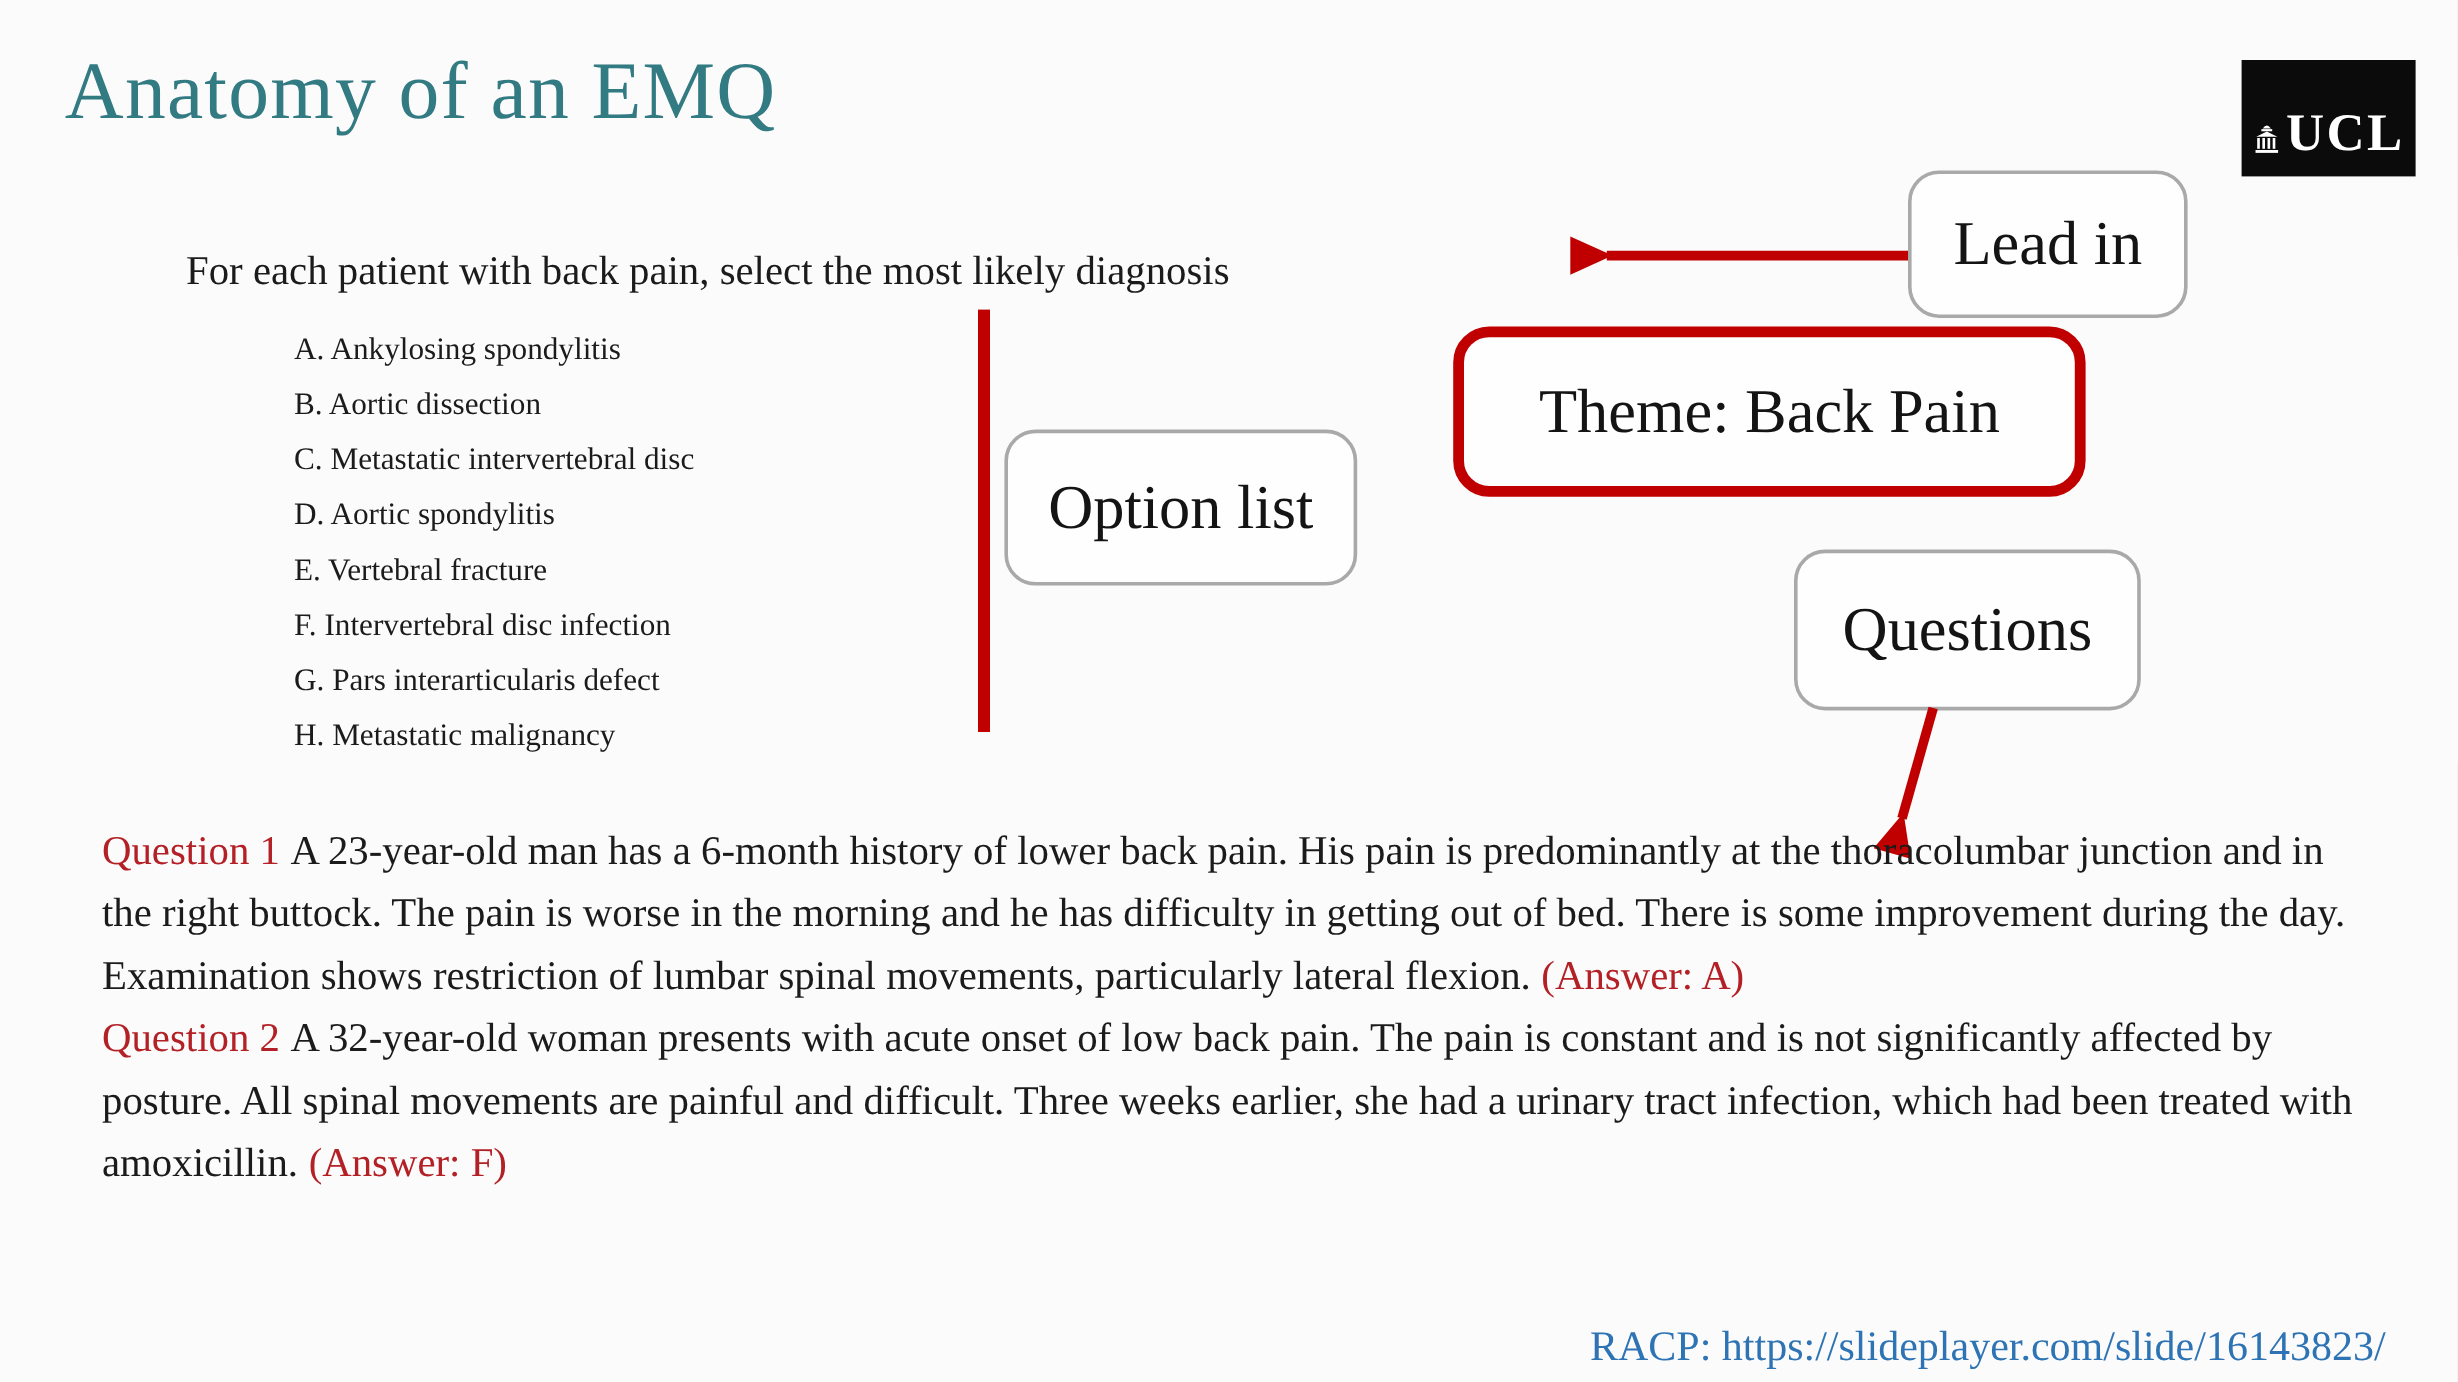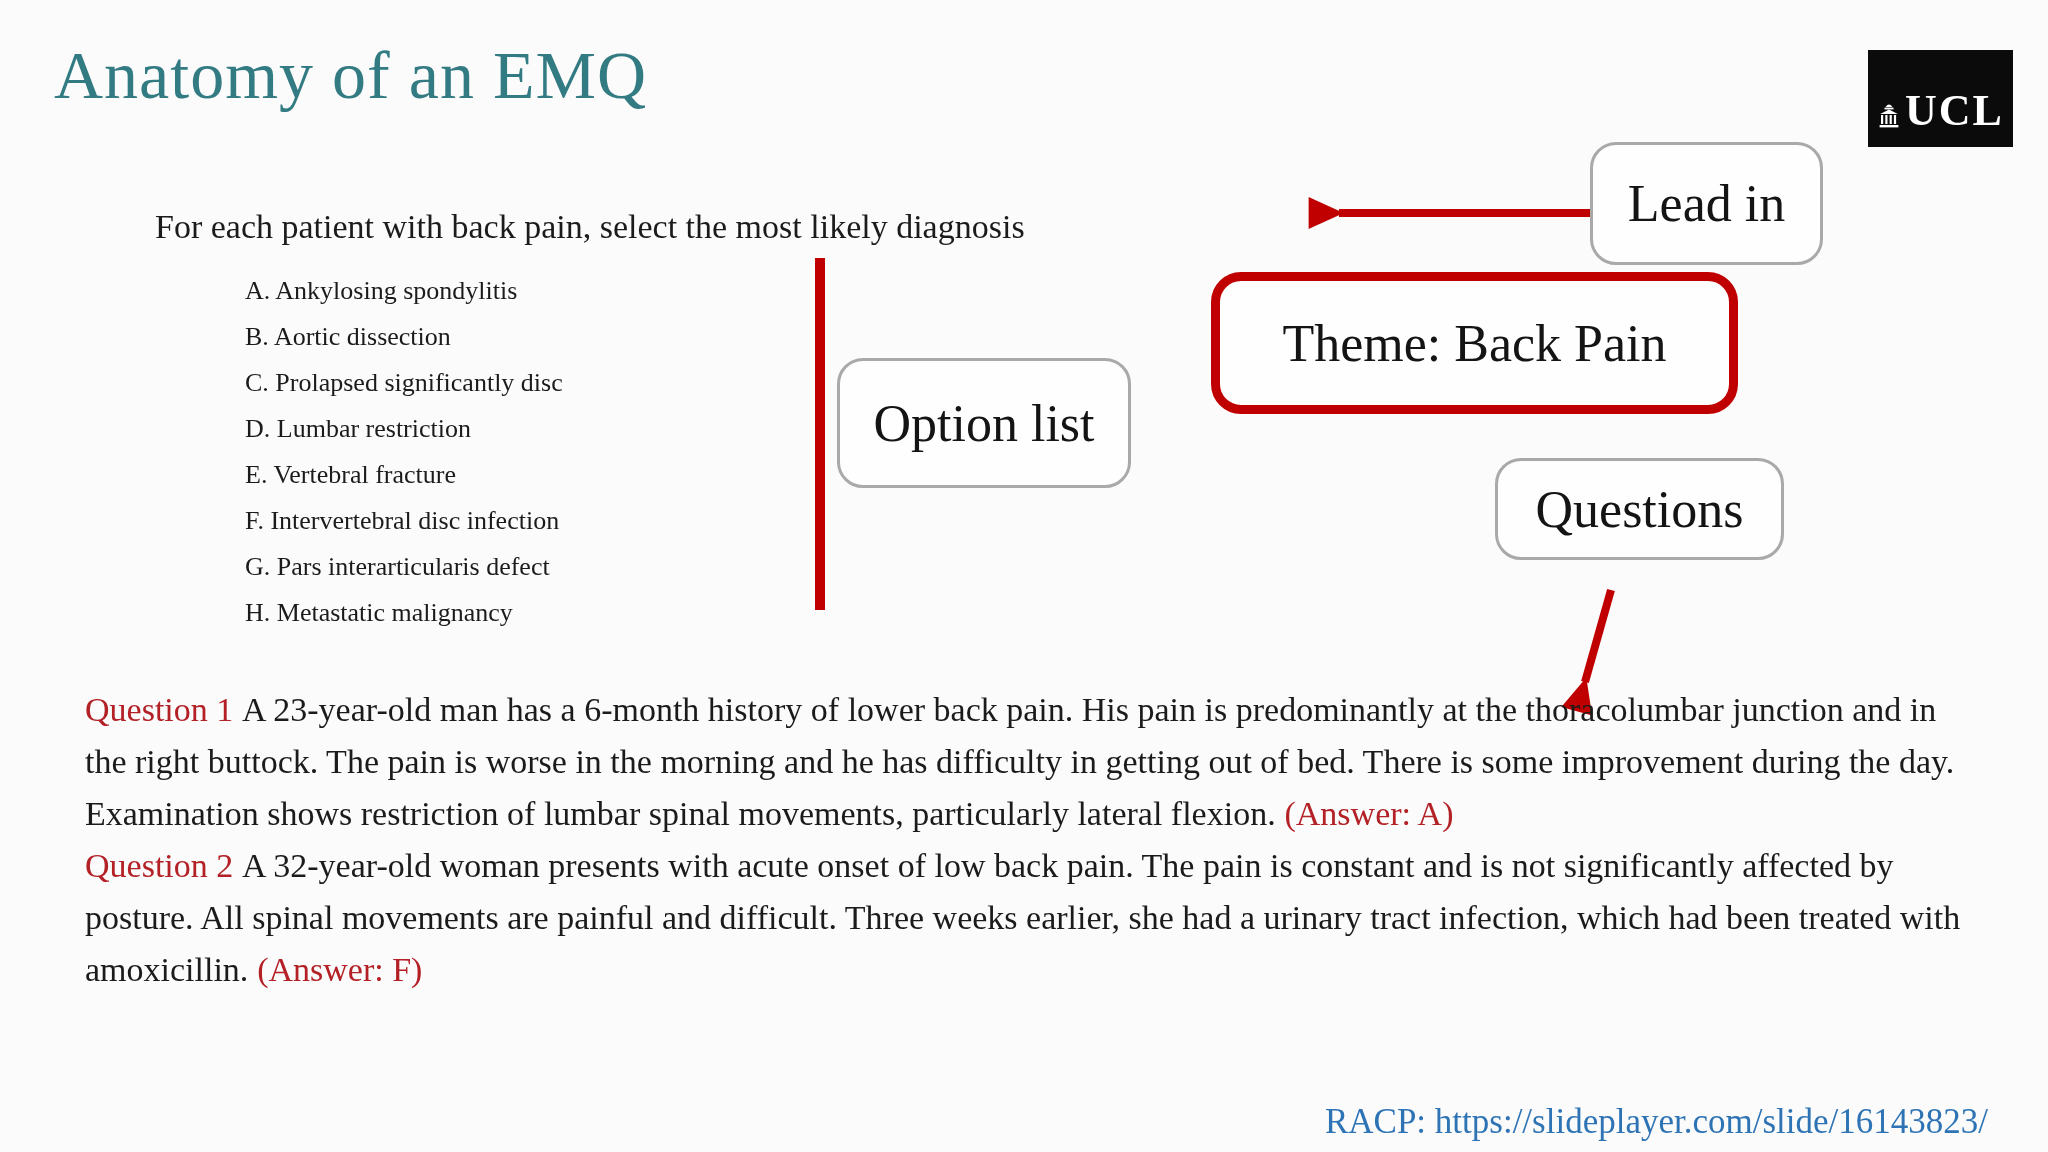--- a/index.html
+++ b/index.html
@@ -43,21 +43,21 @@
     border:3px solid #a9a9a9;border-radius:26px;
     display:flex;align-items:center;justify-content:center;
     font-size:52px;color:#141414;box-sizing:border-box;
   }
   .lead-box{left:1590px;top:142px;width:233px;height:123px;}
   .theme-box{
     left:1211px;top:272px;width:527px;height:142px;
     border:9px solid #c00000;border-radius:30px;
   }
   .option-box{left:837px;top:358px;width:294px;height:130px;}
-  .questions-box{left:1495px;top:458px;width:289px;height:102px;}
+  .questions-box{left:1495px;top:458px;width:289px;height:134px;}
   .arrow-svg{position:absolute;overflow:visible;}
   .qblock{
     position:absolute;left:85px;top:684px;width:1880px;
     font-size:34px;line-height:52px;
   }
   .qblock p{margin:0;}
   .q-label{color:#b32025;margin-right:0.26em;}
   .q-answer{color:#b32025;margin-left:0.26em;}
   .attribution{
     position:absolute;right:60px;bottom:10px;
@@ -85,22 +85,22 @@
       </g>
     </svg>
     <span class="logo-text">UCL</span>
   </div>
 
   <div class="leadin">For each patient with back pain, select the most likely diagnosis</div>
 
   <div class="options">
     <div>A. Ankylosing spondylitis</div>
     <div>B. Aortic dissection</div>
-    <div>C. Prolapsed significantly disc</div>
-    <div>D. Lumbar restriction</div>
+    <div>C. Metastatic intervertebral disc</div>
+    <div>D. Aortic spondylitis</div>
     <div>E. Vertebral fracture</div>
     <div>F. Intervertebral disc infection</div>
     <div>G. Pars interarticularis defect</div>
     <div>H. Metastatic malignancy</div>
   </div>
 
   <div class="vline"></div>
 
   <svg class="arrow-svg" style="left:1295px;top:193px;" width="300" height="40" aria-hidden="true">
     <defs>

